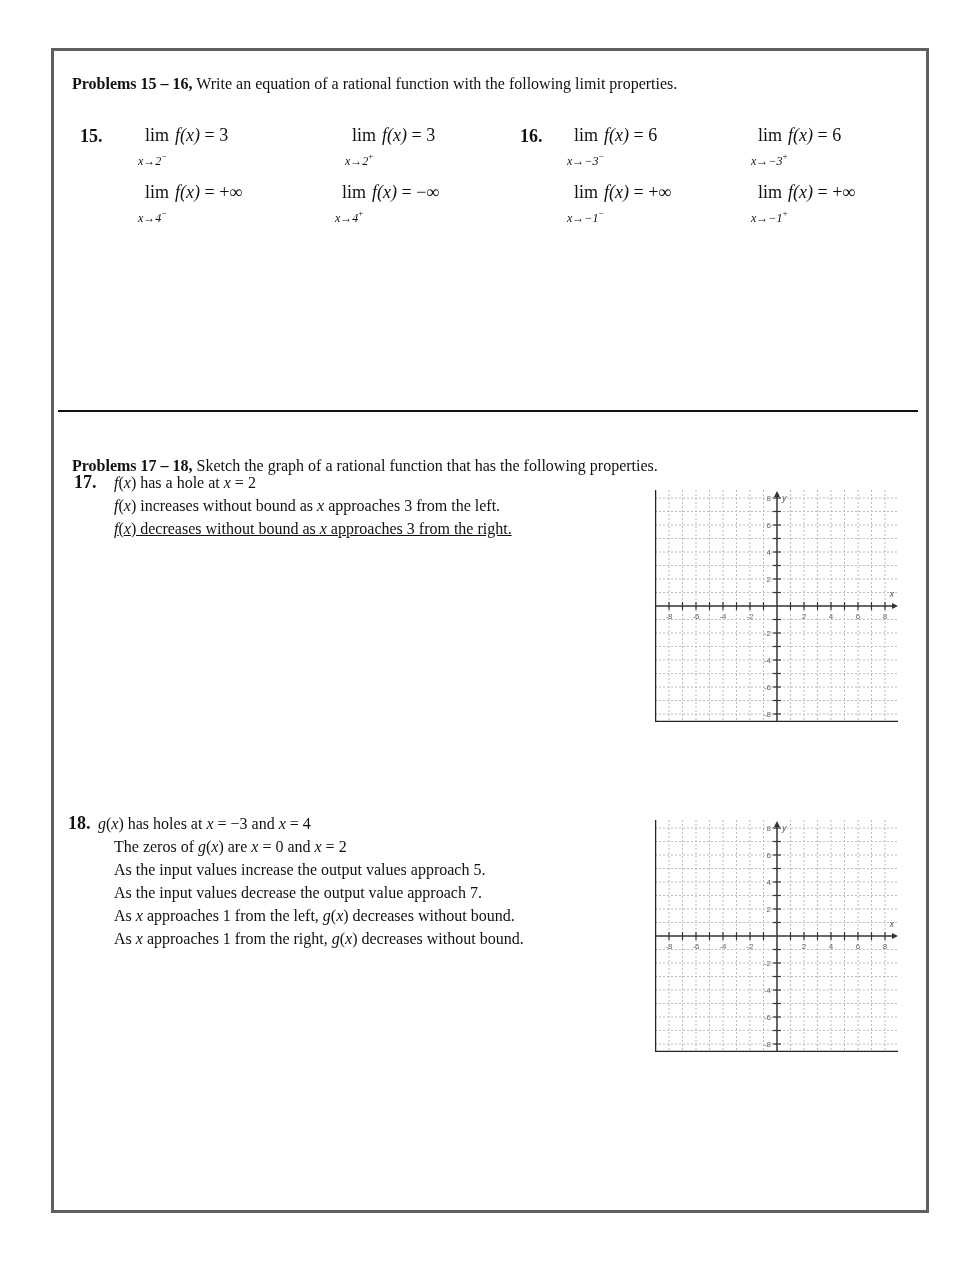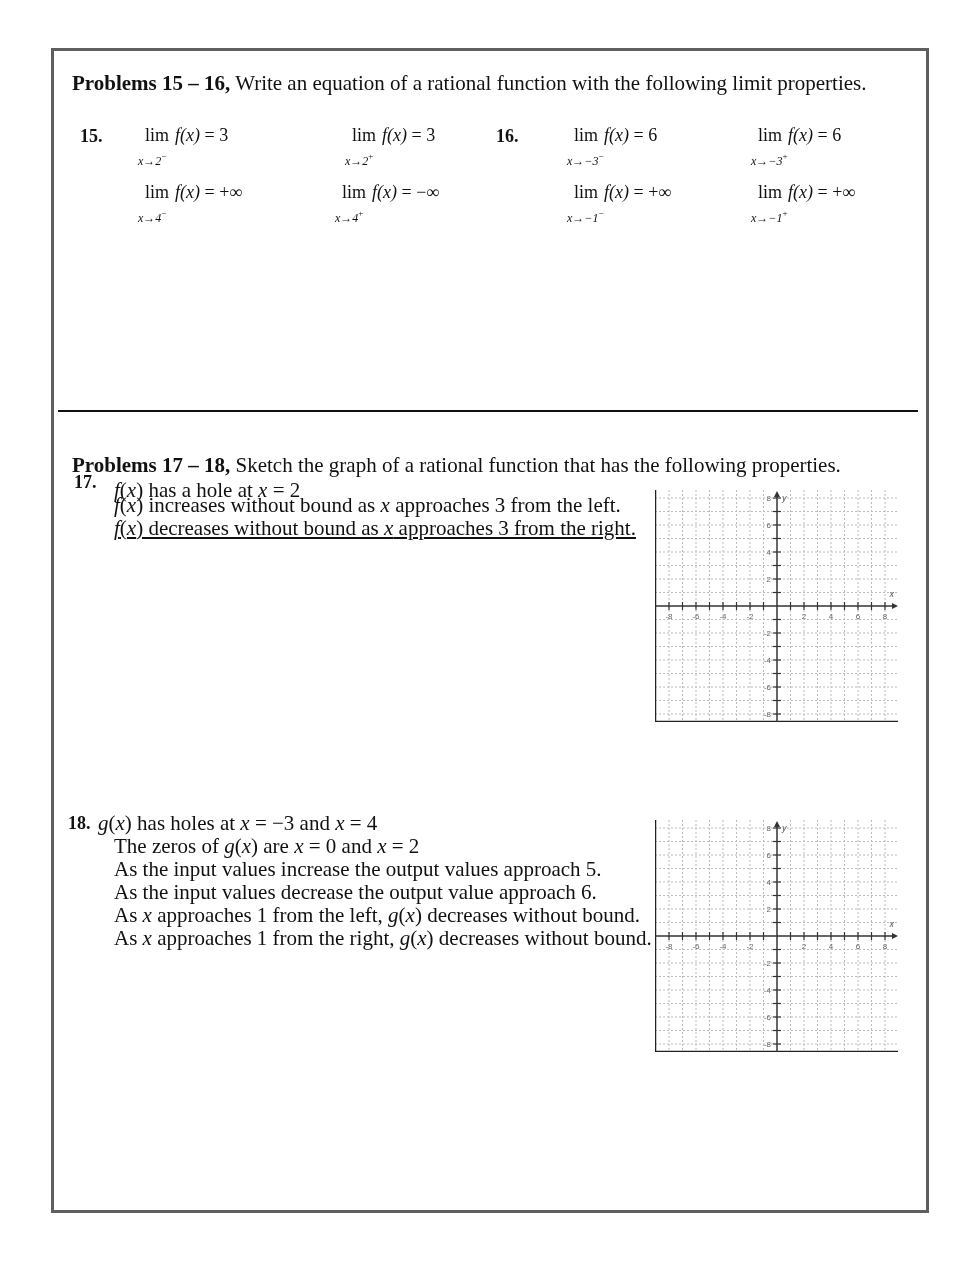--- a/index.html
+++ b/index.html
@@ -1,21 +1,21 @@
 <!DOCTYPE html>
 <html><head>
 <meta charset="utf-8">
 <style>
   html, body { margin: 0; padding: 0; background: #ffffff; }
   body { width: 979px; height: 1266px; position: relative; overflow: hidden;
          font-family: "Liberation Serif", "DejaVu Serif", serif; color: #111; }
   .page-frame { position: absolute; left: 51px; top: 48px; width: 872px; height: 1159px;
                 border: 3px solid #5f5f5f; box-sizing: content-box; }
   .divider { position: absolute; left: 58px; top: 410px; width: 860px; height: 2px; background: #111; }
-  .txt { position: absolute; font-size: 21px; line-height: 23px; white-space: nowrap; }
+  .txt { position: absolute; font-size: 16px; line-height: 23px; white-space: nowrap; }
   .heading b { font-weight: bold; }
   .pnum { position: absolute; font-size: 18px; font-weight: bold; line-height: 23px; }
   .limit { position: absolute; font-size: 18px; white-space: nowrap; }
   .limit .lim-word { position: relative; display: inline-block; }
   .limit .lim-sub { position: absolute; left: -7px; top: 17px; font-size: 12px; font-style: italic; white-space: nowrap; margin-top: 12px; }
   .limit .lim-sub sup { font-style: normal; font-size: 9px; vertical-align: top; position: relative; top: -3px; }
   .limit .fx { font-style: italic; margin-left: 6px; }
   .it { font-style: italic; }
   .graph { position: absolute; }
   .graph svg text { font-family: "Liberation Sans", "DejaVu Sans", sans-serif; }
@@ -23,42 +23,42 @@
 </head>
 <body>
 
 <div class="page-frame"></div>
 
 <div class="txt heading" style="left:72px; top:72px;">
   <b>Problems 15 – 16,</b><span> Write an equation of a rational function with the  following limit properties.</span>
 </div>
 
 <div class="pnum" style="left:80px; top:125px;">15.</div>
-<div class="pnum" style="left:496px; top:125px;">16.</div>
+<div class="pnum" style="left:520px; top:125px;">16.</div>
 
 <div id="limits-container">
     <div class="limit" style="left: 145px; top: 125px;"><span class="lim-word">lim<span class="lim-sub">x→2<sup>−</sup></span></span><span class="fx">f(x)</span><span> = 3</span></div>
     <div class="limit" style="left: 352px; top: 125px;"><span class="lim-word">lim<span class="lim-sub">x→2<sup>+</sup></span></span><span class="fx">f(x)</span><span> = 3</span></div>
     <div class="limit" style="left: 145px; top: 182px;"><span class="lim-word">lim<span class="lim-sub">x→4<sup>−</sup></span></span><span class="fx">f(x)</span><span> = +∞</span></div>
     <div class="limit" style="left: 342px; top: 182px;"><span class="lim-word">lim<span class="lim-sub">x→4<sup>+</sup></span></span><span class="fx">f(x)</span><span> = −∞</span></div>
     <div class="limit" style="left: 574px; top: 125px;"><span class="lim-word">lim<span class="lim-sub">x→−3<sup>−</sup></span></span><span class="fx">f(x)</span><span> = 6</span></div>
     <div class="limit" style="left: 758px; top: 125px;"><span class="lim-word">lim<span class="lim-sub">x→−3<sup>+</sup></span></span><span class="fx">f(x)</span><span> = 6</span></div>
     <div class="limit" style="left: 574px; top: 182px;"><span class="lim-word">lim<span class="lim-sub">x→−1<sup>−</sup></span></span><span class="fx">f(x)</span><span> = +∞</span></div>
     <div class="limit" style="left: 758px; top: 182px;"><span class="lim-word">lim<span class="lim-sub">x→−1<sup>+</sup></span></span><span class="fx">f(x)</span><span> = +∞</span></div>
   </div>
 
 <div class="divider"></div>
 
 <div class="txt heading" style="left:72px; top:454px;">
   <b>Problems 17 – 18,</b><span> Sketch the graph of a rational function that has the following properties.</span>
 </div>
 
 <div class="pnum" style="left:74px; top:471px;">17.</div>
 <div id="p17-lines">
-    <div class="txt" style="left: 114px; top: 471px; margin-top: 8px;"><span class="it">f</span>(<span class="it">x</span>) has a hole at <span class="it">x</span> = 2</div>
+    <div class="txt" style="left: 114px; top: 471px;"><span class="it">f</span>(<span class="it">x</span>) has a hole at <span class="it">x</span> = 2</div>
     <div class="txt" style="left: 114px; top: 494px;"><span class="it">f</span>(<span class="it">x</span>) increases without bound as <span class="it">x</span> approaches 3 from the left.</div>
     <div class="txt" style="left: 114px; top: 517px; text-decoration: underline;"><span class="it">f</span>(<span class="it">x</span>) decreases without bound as <span class="it">x</span> approaches 3 from the right.</div>
   </div>
 
 <div class="graph" id="graph17" style="left:655px; top:490px;"><svg width="243" height="232">
       <line x1="0.5" y1="0" x2="0.5" y2="232" stroke="#bbb" stroke-width="1" stroke-dasharray="2,2"></line>
       <line x1="14" y1="0" x2="14" y2="232" stroke="#bbb" stroke-width="1" stroke-dasharray="2,2"></line>
       <line x1="27.5" y1="0" x2="27.5" y2="232" stroke="#bbb" stroke-width="1" stroke-dasharray="2,2"></line>
       <line x1="41" y1="0" x2="41" y2="232" stroke="#bbb" stroke-width="1" stroke-dasharray="2,2"></line>
       <line x1="54.5" y1="0" x2="54.5" y2="232" stroke="#bbb" stroke-width="1" stroke-dasharray="2,2"></line>
@@ -146,21 +146,21 @@
       <text x="116" y="227" font-size="8" fill="#666" text-anchor="end">-8</text>
       <text x="239" y="107" font-size="9" fill="#555" font-style="italic" text-anchor="end">x</text>
       <text x="127" y="11" font-size="9" fill="#555" font-style="italic">y</text>
     </svg></div>
 
 <div class="pnum" style="left:68px; top:812px;">18.</div>
 <div id="p18-lines">
     <div class="txt" style="left: 98px; top: 812px;"><span class="it">g</span>(<span class="it">x</span>) has holes at <span class="it">x</span> = −3 and <span class="it">x</span> = 4</div>
     <div class="txt" style="left: 114px; top: 835px;">The zeros of <span class="it">g</span>(<span class="it">x</span>) are <span class="it">x</span> = 0 and <span class="it">x</span> = 2</div>
     <div class="txt" style="left: 114px; top: 858px;">As the input values increase the output values approach 5.</div>
-    <div class="txt" style="left: 114px; top: 881px;">As the input values decrease the output value approach 6.</div>
+    <div class="txt" style="left: 114px; top: 881px;">As the input values decrease the output value approach 7.</div>
     <div class="txt" style="left: 114px; top: 904px;">As <span class="it">x</span> approaches 1 from the left, <span class="it">g</span>(<span class="it">x</span>) decreases without bound.</div>
     <div class="txt" style="left: 114px; top: 927px;">As <span class="it">x</span> approaches 1 from the right, <span class="it">g</span>(<span class="it">x</span>) decreases without bound.</div>
   </div>
 
 <div class="graph" id="graph18" style="left:655px; top:820px;"><svg width="243" height="232">
       <line x1="0.5" y1="0" x2="0.5" y2="232" stroke="#bbb" stroke-width="1" stroke-dasharray="2,2"></line>
       <line x1="14" y1="0" x2="14" y2="232" stroke="#bbb" stroke-width="1" stroke-dasharray="2,2"></line>
       <line x1="27.5" y1="0" x2="27.5" y2="232" stroke="#bbb" stroke-width="1" stroke-dasharray="2,2"></line>
       <line x1="41" y1="0" x2="41" y2="232" stroke="#bbb" stroke-width="1" stroke-dasharray="2,2"></line>
       <line x1="54.5" y1="0" x2="54.5" y2="232" stroke="#bbb" stroke-width="1" stroke-dasharray="2,2"></line>

